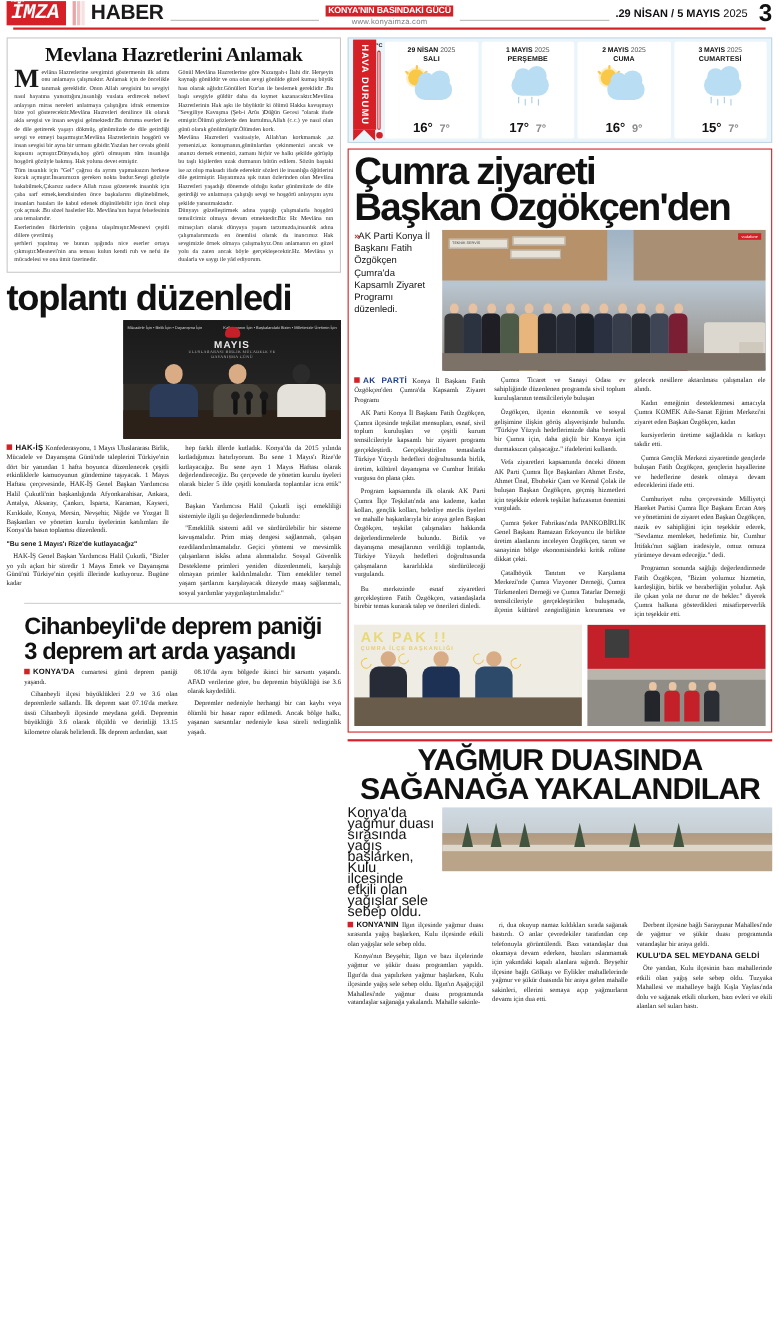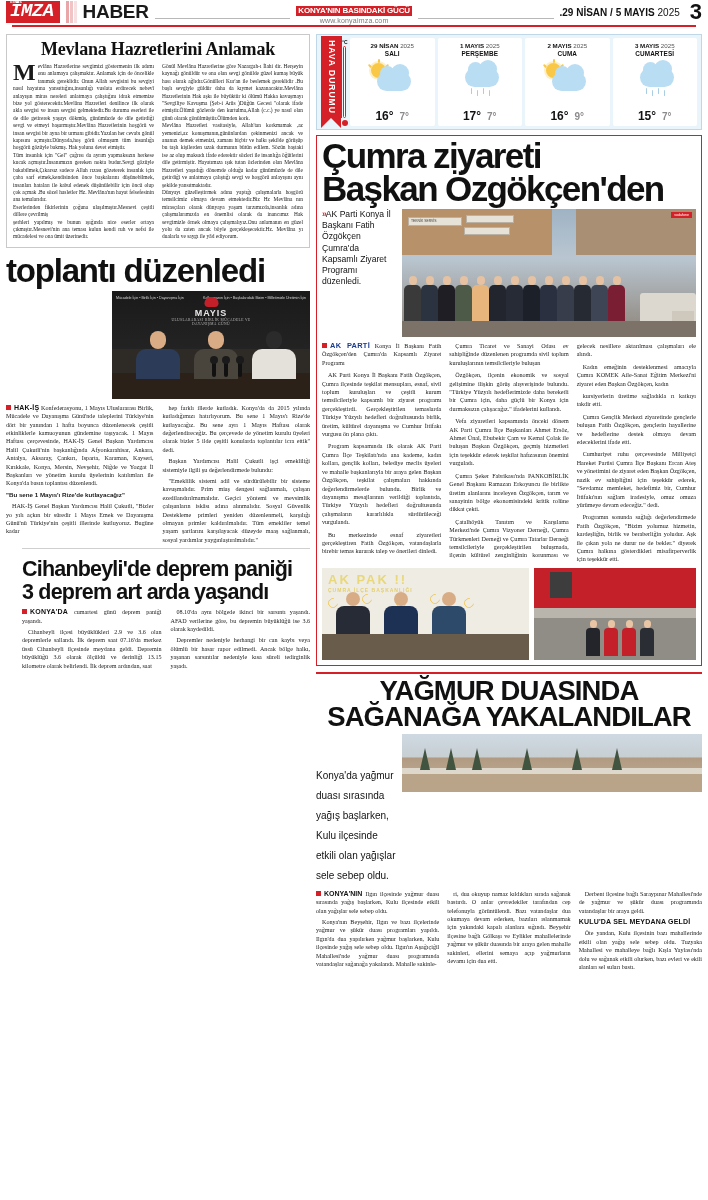--- a/index.html
+++ b/index.html
@@ -240,22 +240,22 @@
   .portrait { position:absolute; left:16px; top:4px; width:22px;height:26px; background:#3d3d3d; }
   .kid { position:absolute; bottom:4px; }
   .kid .kh { width:7px;height:8px;border-radius:4px;margin:0 auto;background:#e8c5a4;}
   .kid .kb { width:14px;height:28px;border-radius:4px 4px 0 0; background:#c4202a;}
 
   
   .yag-box { border-top: 2px solid #d42026; margin-top: 6px; padding-top: 4px; }
   .hl-yag { font-family:"Liberation Sans",sans-serif; font-weight:bold;
     font-size: 27.5px; line-height:26px; letter-spacing:-0.9px; color:#111; text-align:center; }
   .yag-row { display:flex; gap:6px; margin-top:4px; }
-  .yag-lede { width: 80px; font-family:"Liberation Sans",sans-serif; font-size:10px;
-    line-height: 20px; color:#111;margin-top:32px; }
+  .yag-lede { width: 80px; font-family:"Liberation Sans",sans-serif; font-size:13px;
+    line-height: 10px; color:#111; }
   .yag-photo { flex:1; height: 58px; position:relative; overflow:hidden;
     background: linear-gradient(180deg,#cfd9e2 0%,#c7cfd3 40%,#b09a81 41%,#c7b49b 100%); }
   .tree { position:absolute; bottom:22px; width:0;height:0;
     border-left:5px solid transparent; border-right:5px solid transparent;
     border-bottom: 22px solid #41543f; }
   .wall { position:absolute; left:0;right:0; bottom:18px; height:6px; background:#ddd7cc; }
   .ground { position:absolute; left:0;right:0;bottom:0;height:18px; background:#b9a489; }
 
   .yag-body { column-count:3; column-gap:8px; font-size:6.1px; line-height:8.4px;
     text-align:justify; color:#1a1a1a; margin-top: 4px; }

